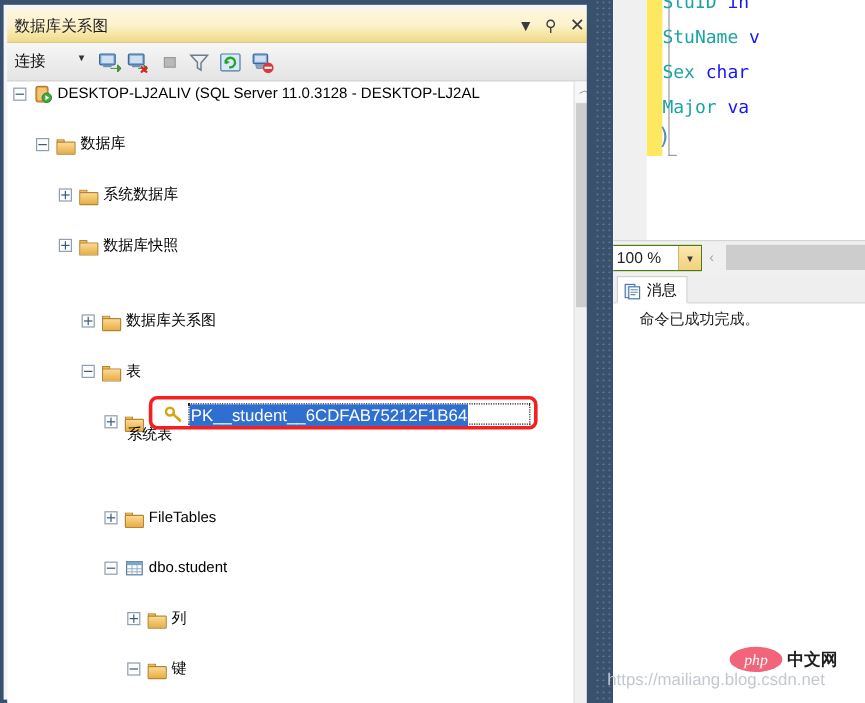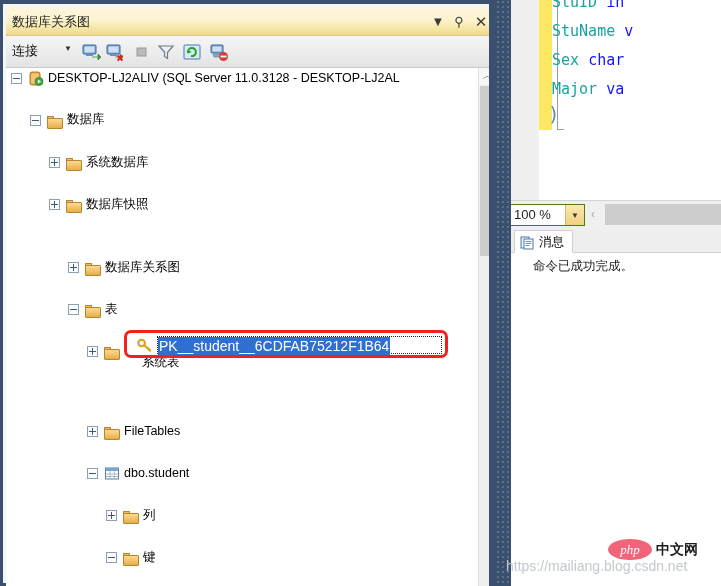--- a/index.html
+++ b/index.html
@@ -368,21 +368,21 @@
           <div class="lbl" style="left: 99px;">表</div>
         </div>
         <div class="node" style="top: 147px;">
           <div class="exp plus" style="left: 81px;"></div>
           <div class="ico" style="left: 98px;">
             <div class="folder">
               <div class="ftab"></div>
               <div class="fback"></div>
             </div>
           </div>
-          <div class="lbl" style="left: 136px; margin-top: 11px;">系统表</div>
+          <div class="lbl" style="left: 100px; margin-top: 11px;">系统表</div>
         </div>
         <div class="node" style="top: 168px; margin-top: 38px;">
           <div class="exp plus" style="left: 81px;"></div>
           <div class="ico" style="left: 98px;">
             <div class="folder">
               <div class="ftab"></div>
               <div class="fback"></div>
             </div>
           </div>
           <div class="lbl" style="left: 118px;">FileTables</div>

